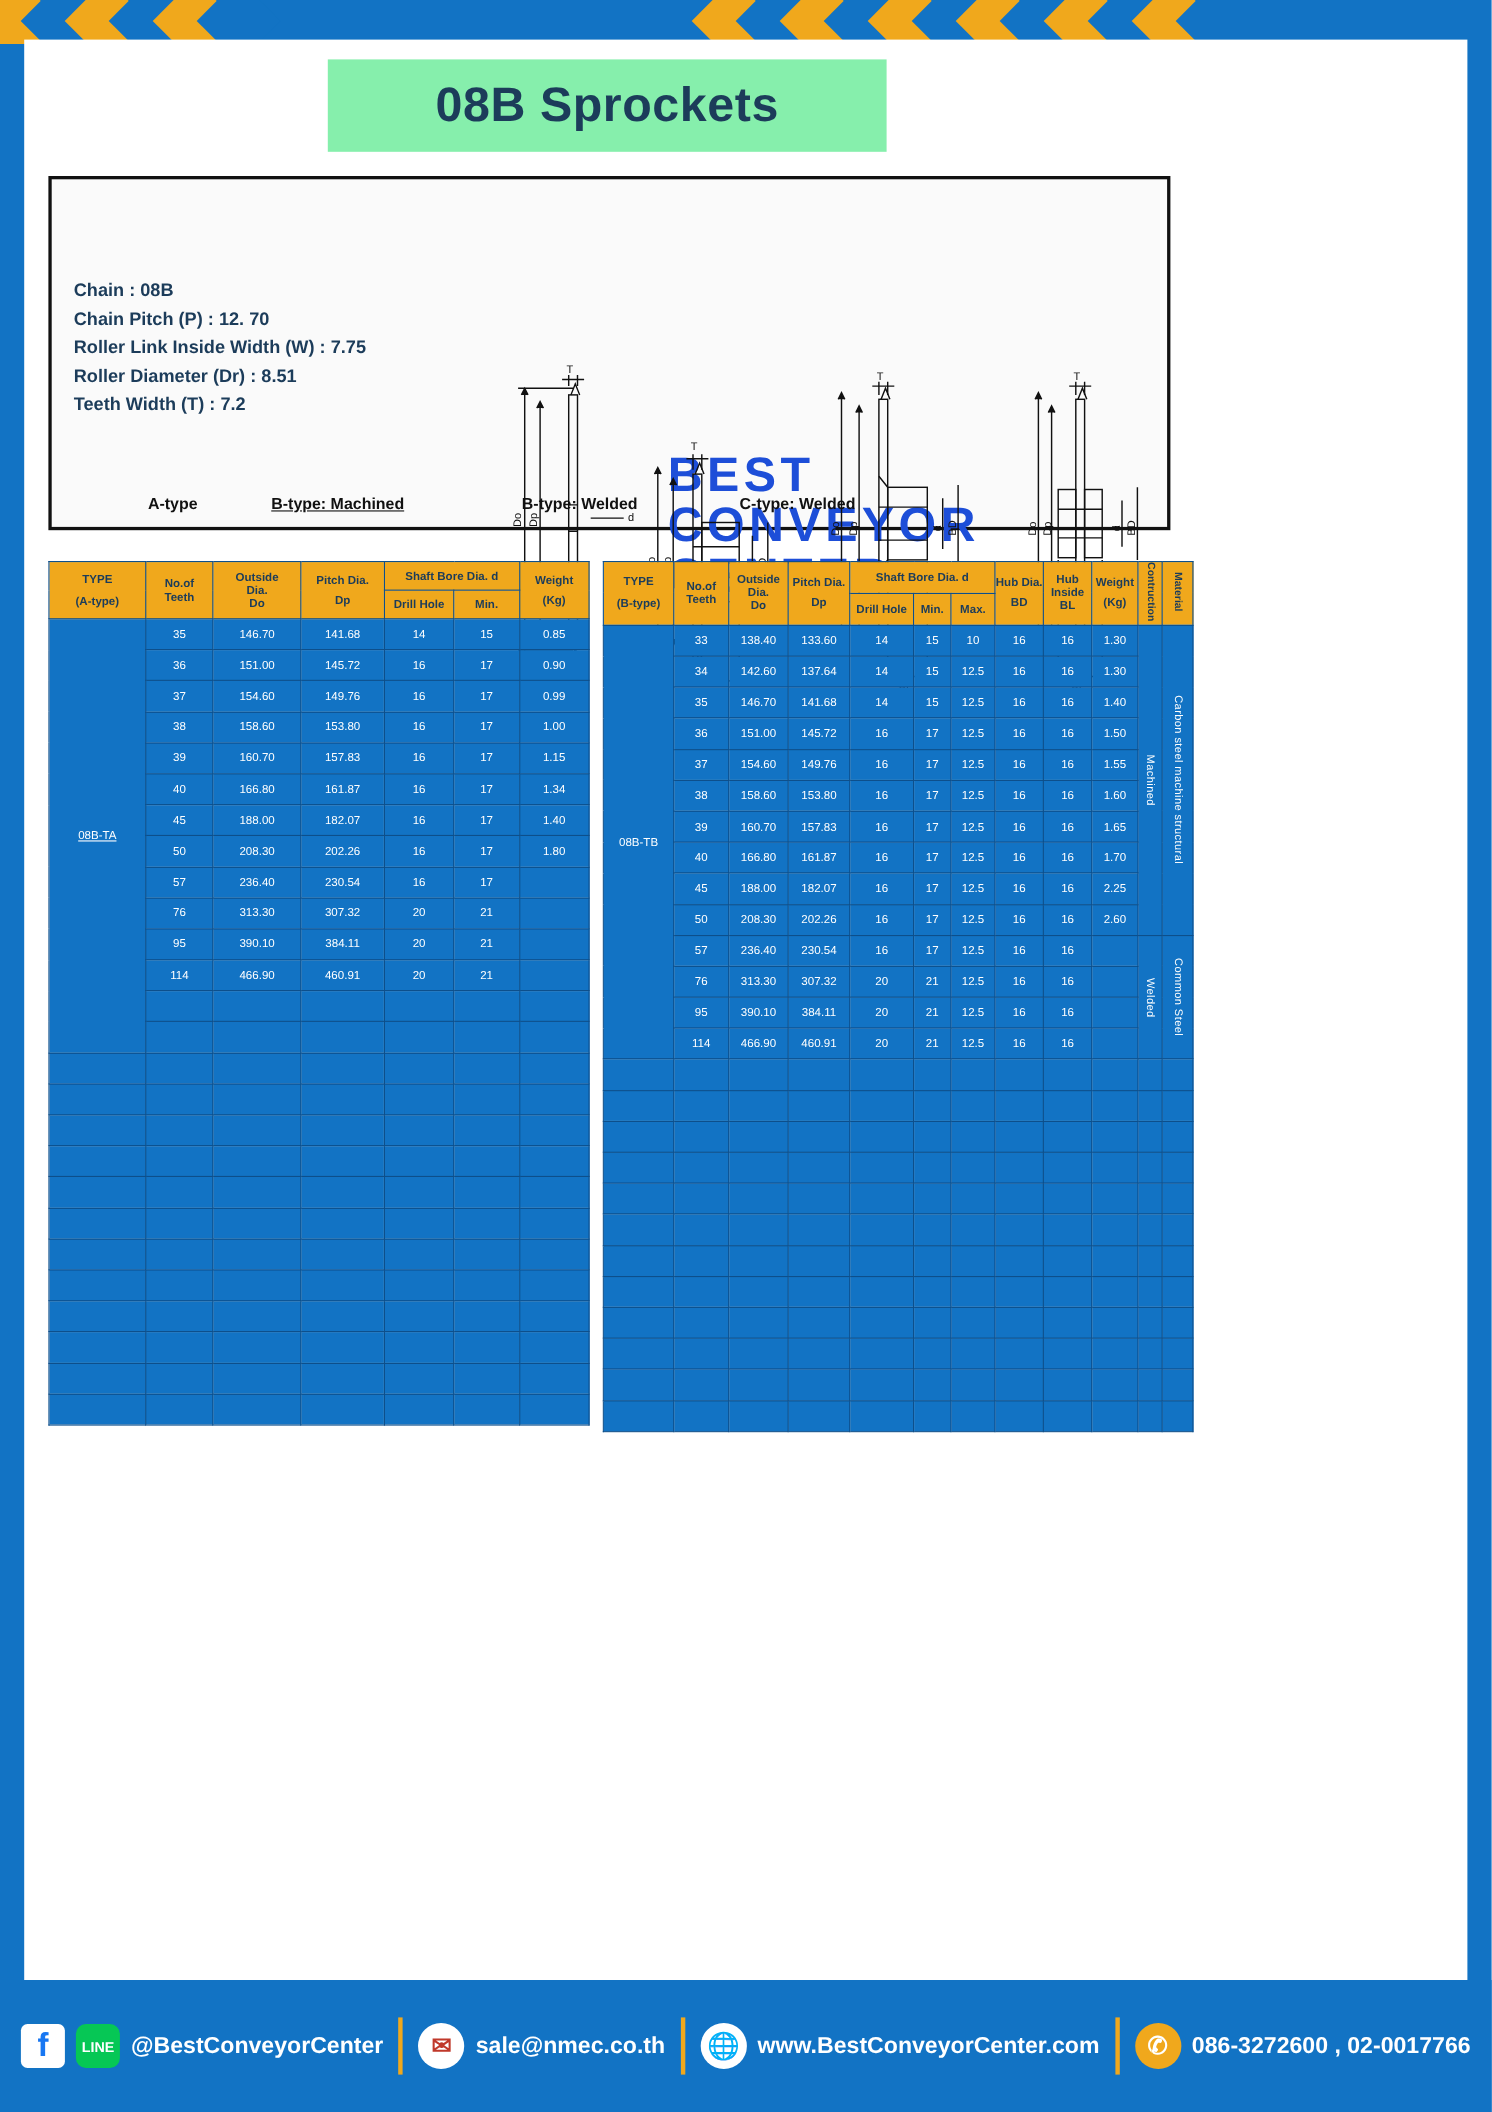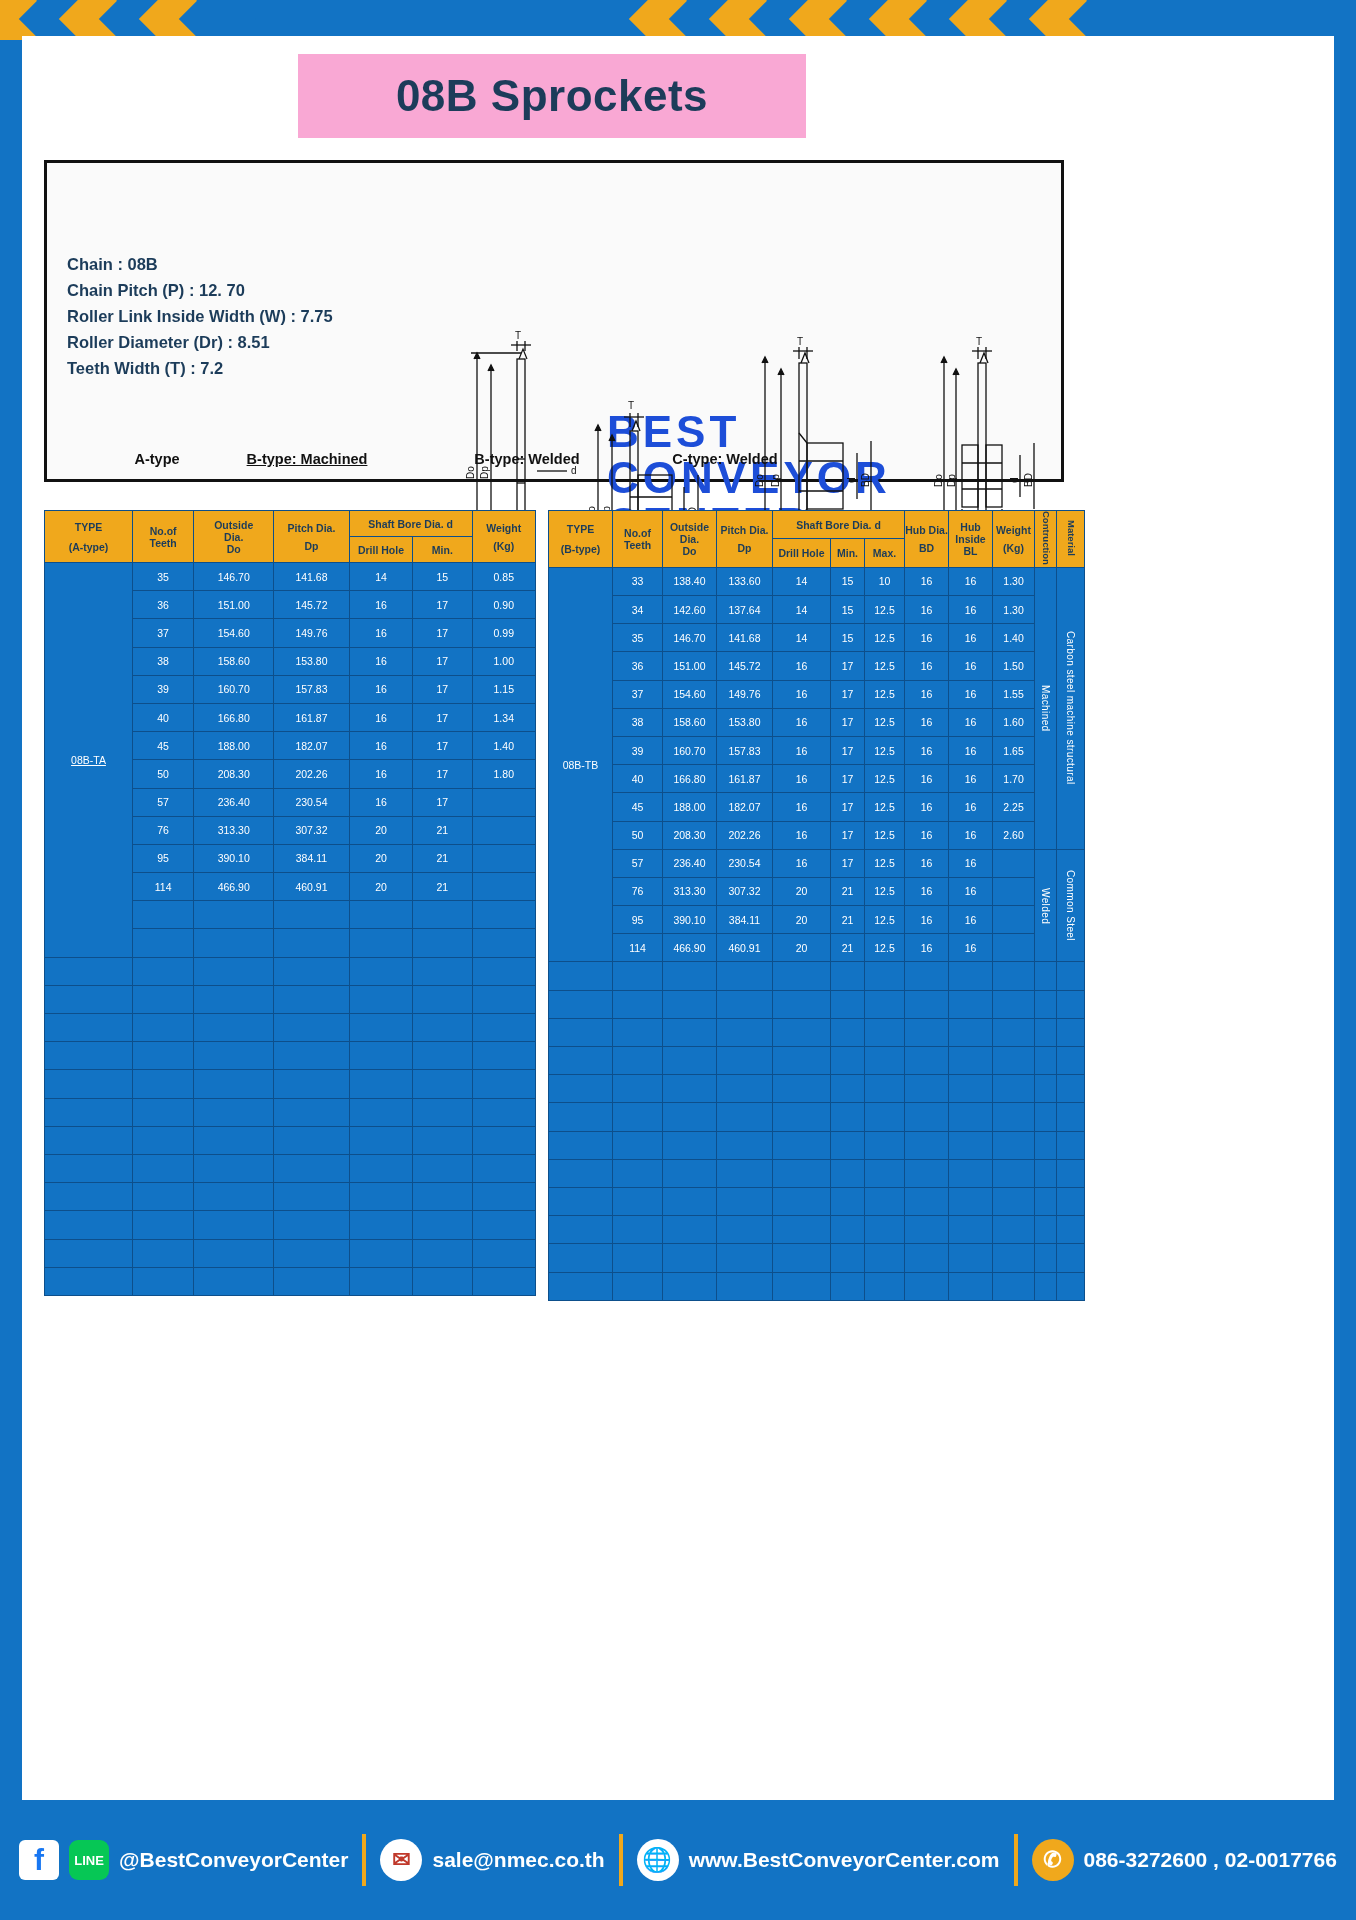--- a/index.html
+++ b/index.html
@@ -22,21 +22,21 @@
   }
   .chev.b{ background:#1273c4; }
   
   .page{
     position:absolute; left:22px; top:36px; width:1312px; height:1812px;
     background:#ffffff;
   }
   
   .title-band{
     position:absolute; left:298px; top:54px; width:508px; height:84px;
-    background:#f9a8d4;
+    background:#86efac;
     display:flex; align-items:center; justify-content:center;
   }
   .title-band h1{
     margin:0; font-size:44px; font-weight:bold; color:#1c3c5a;
     letter-spacing:.5px;
   }
   
   .specbox{
     position:absolute; left:44px; top:160px; width:1020px; height:322px;
     border:3px solid #111; background:#fafafa;

